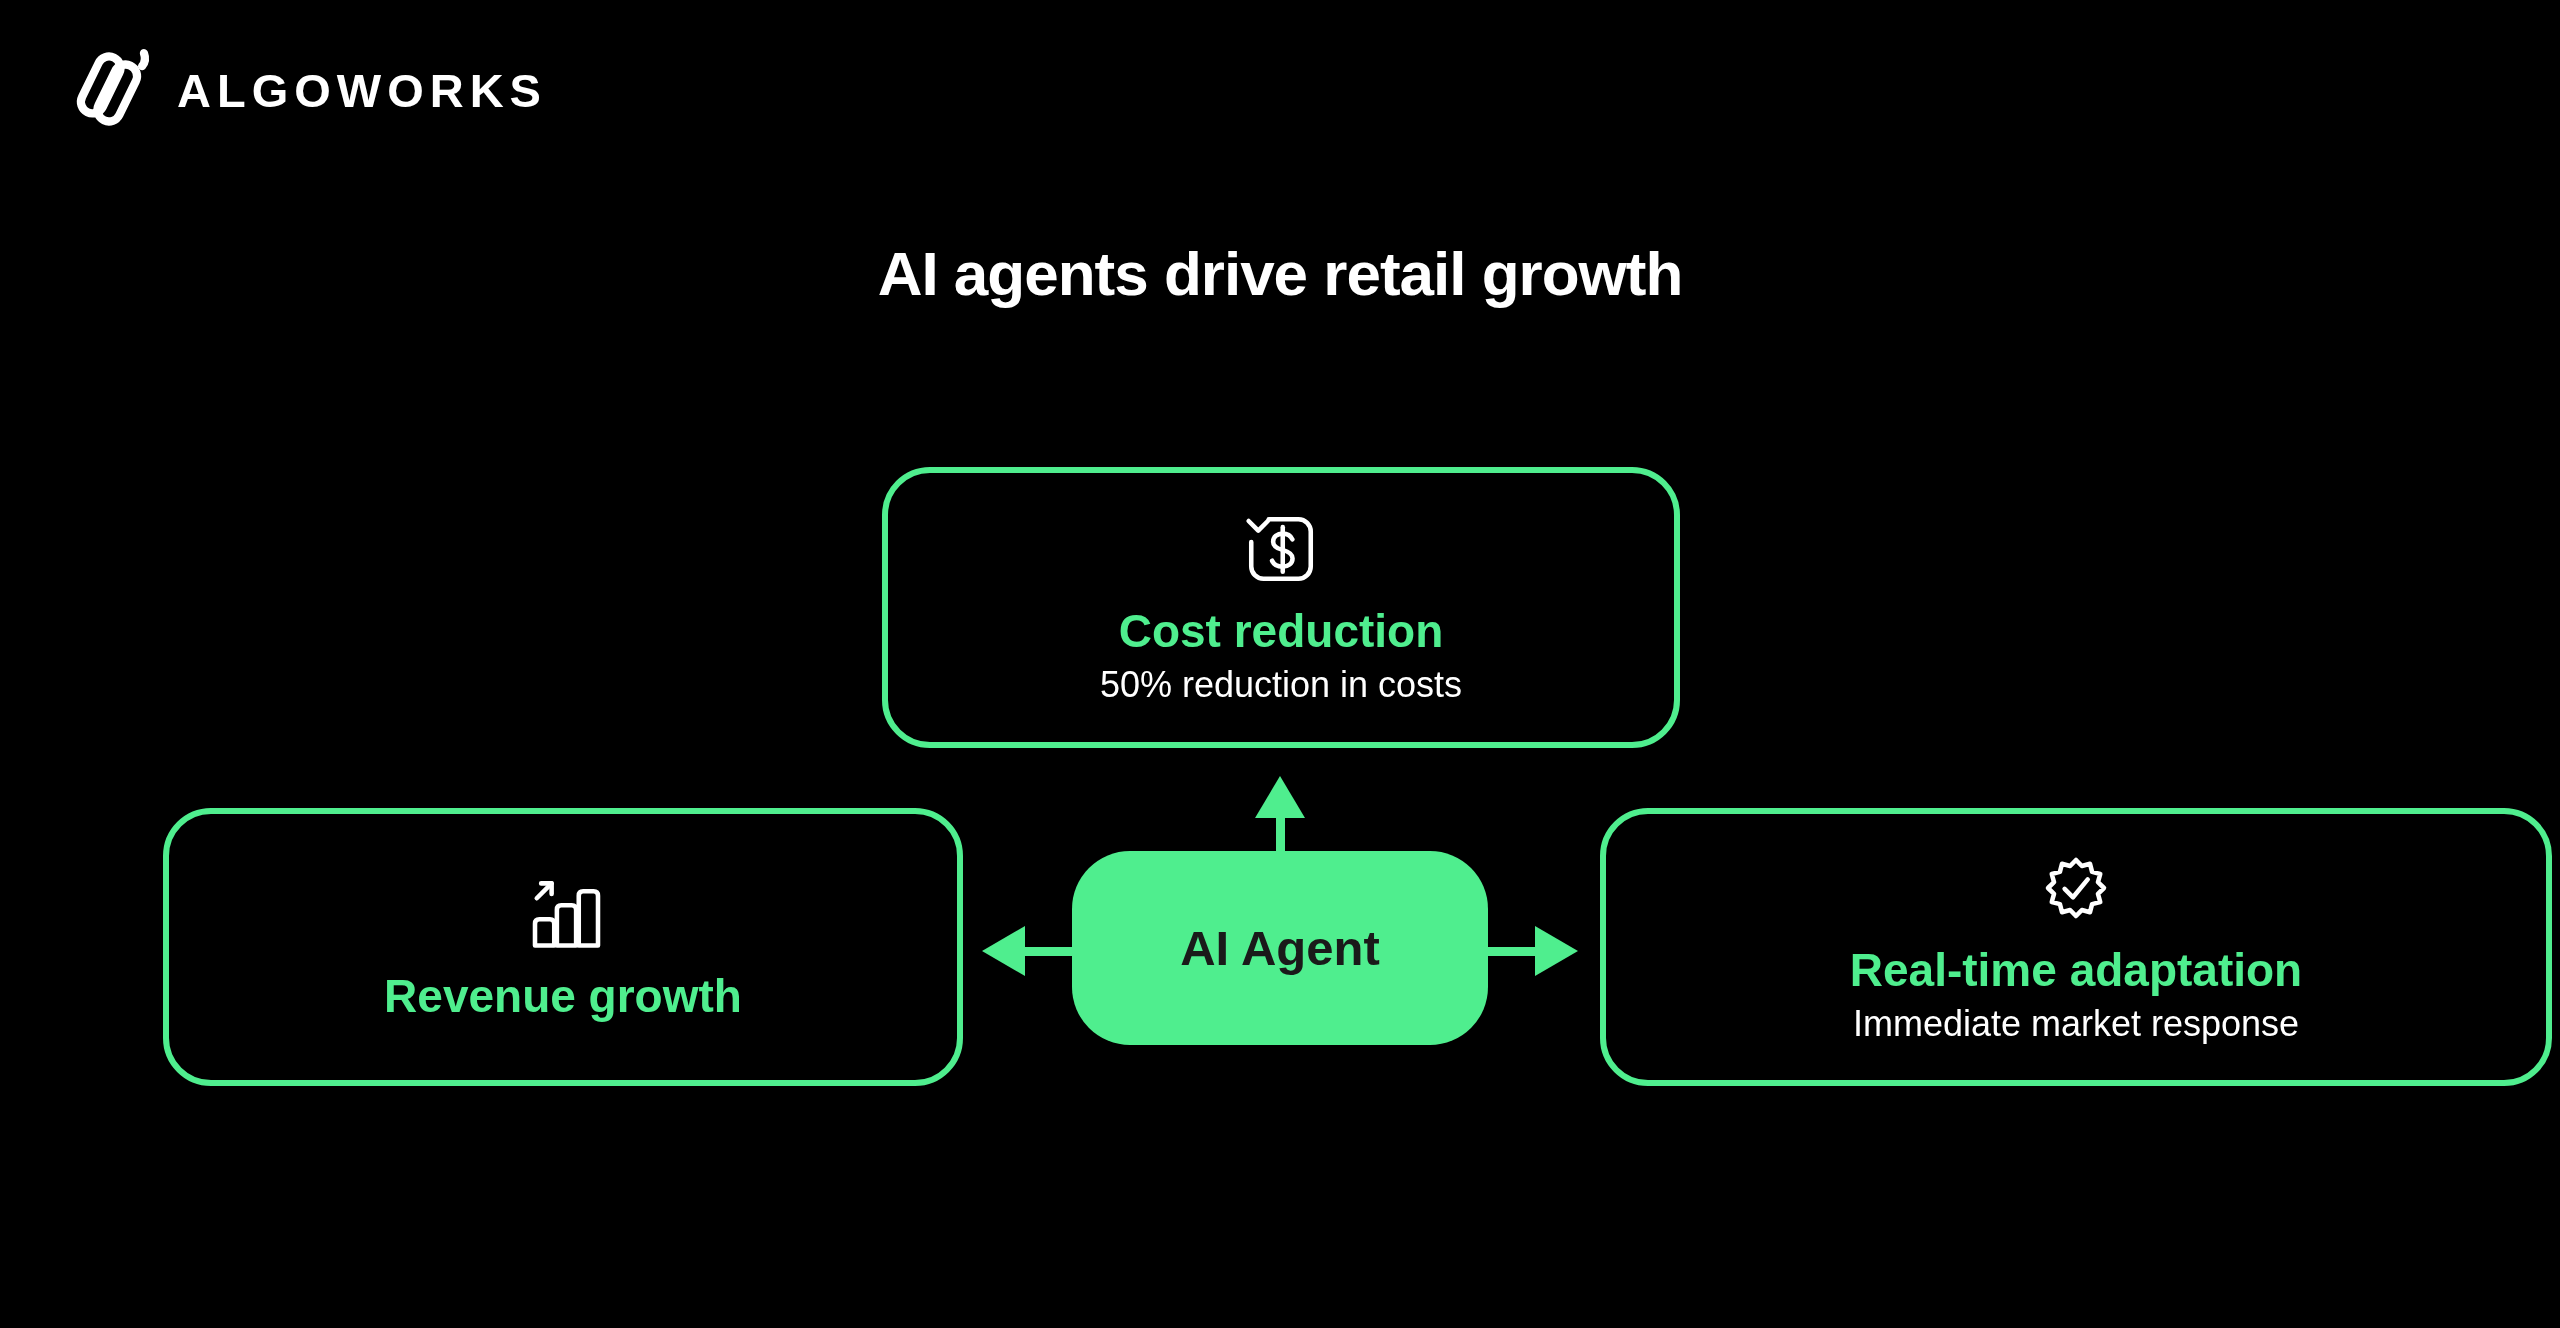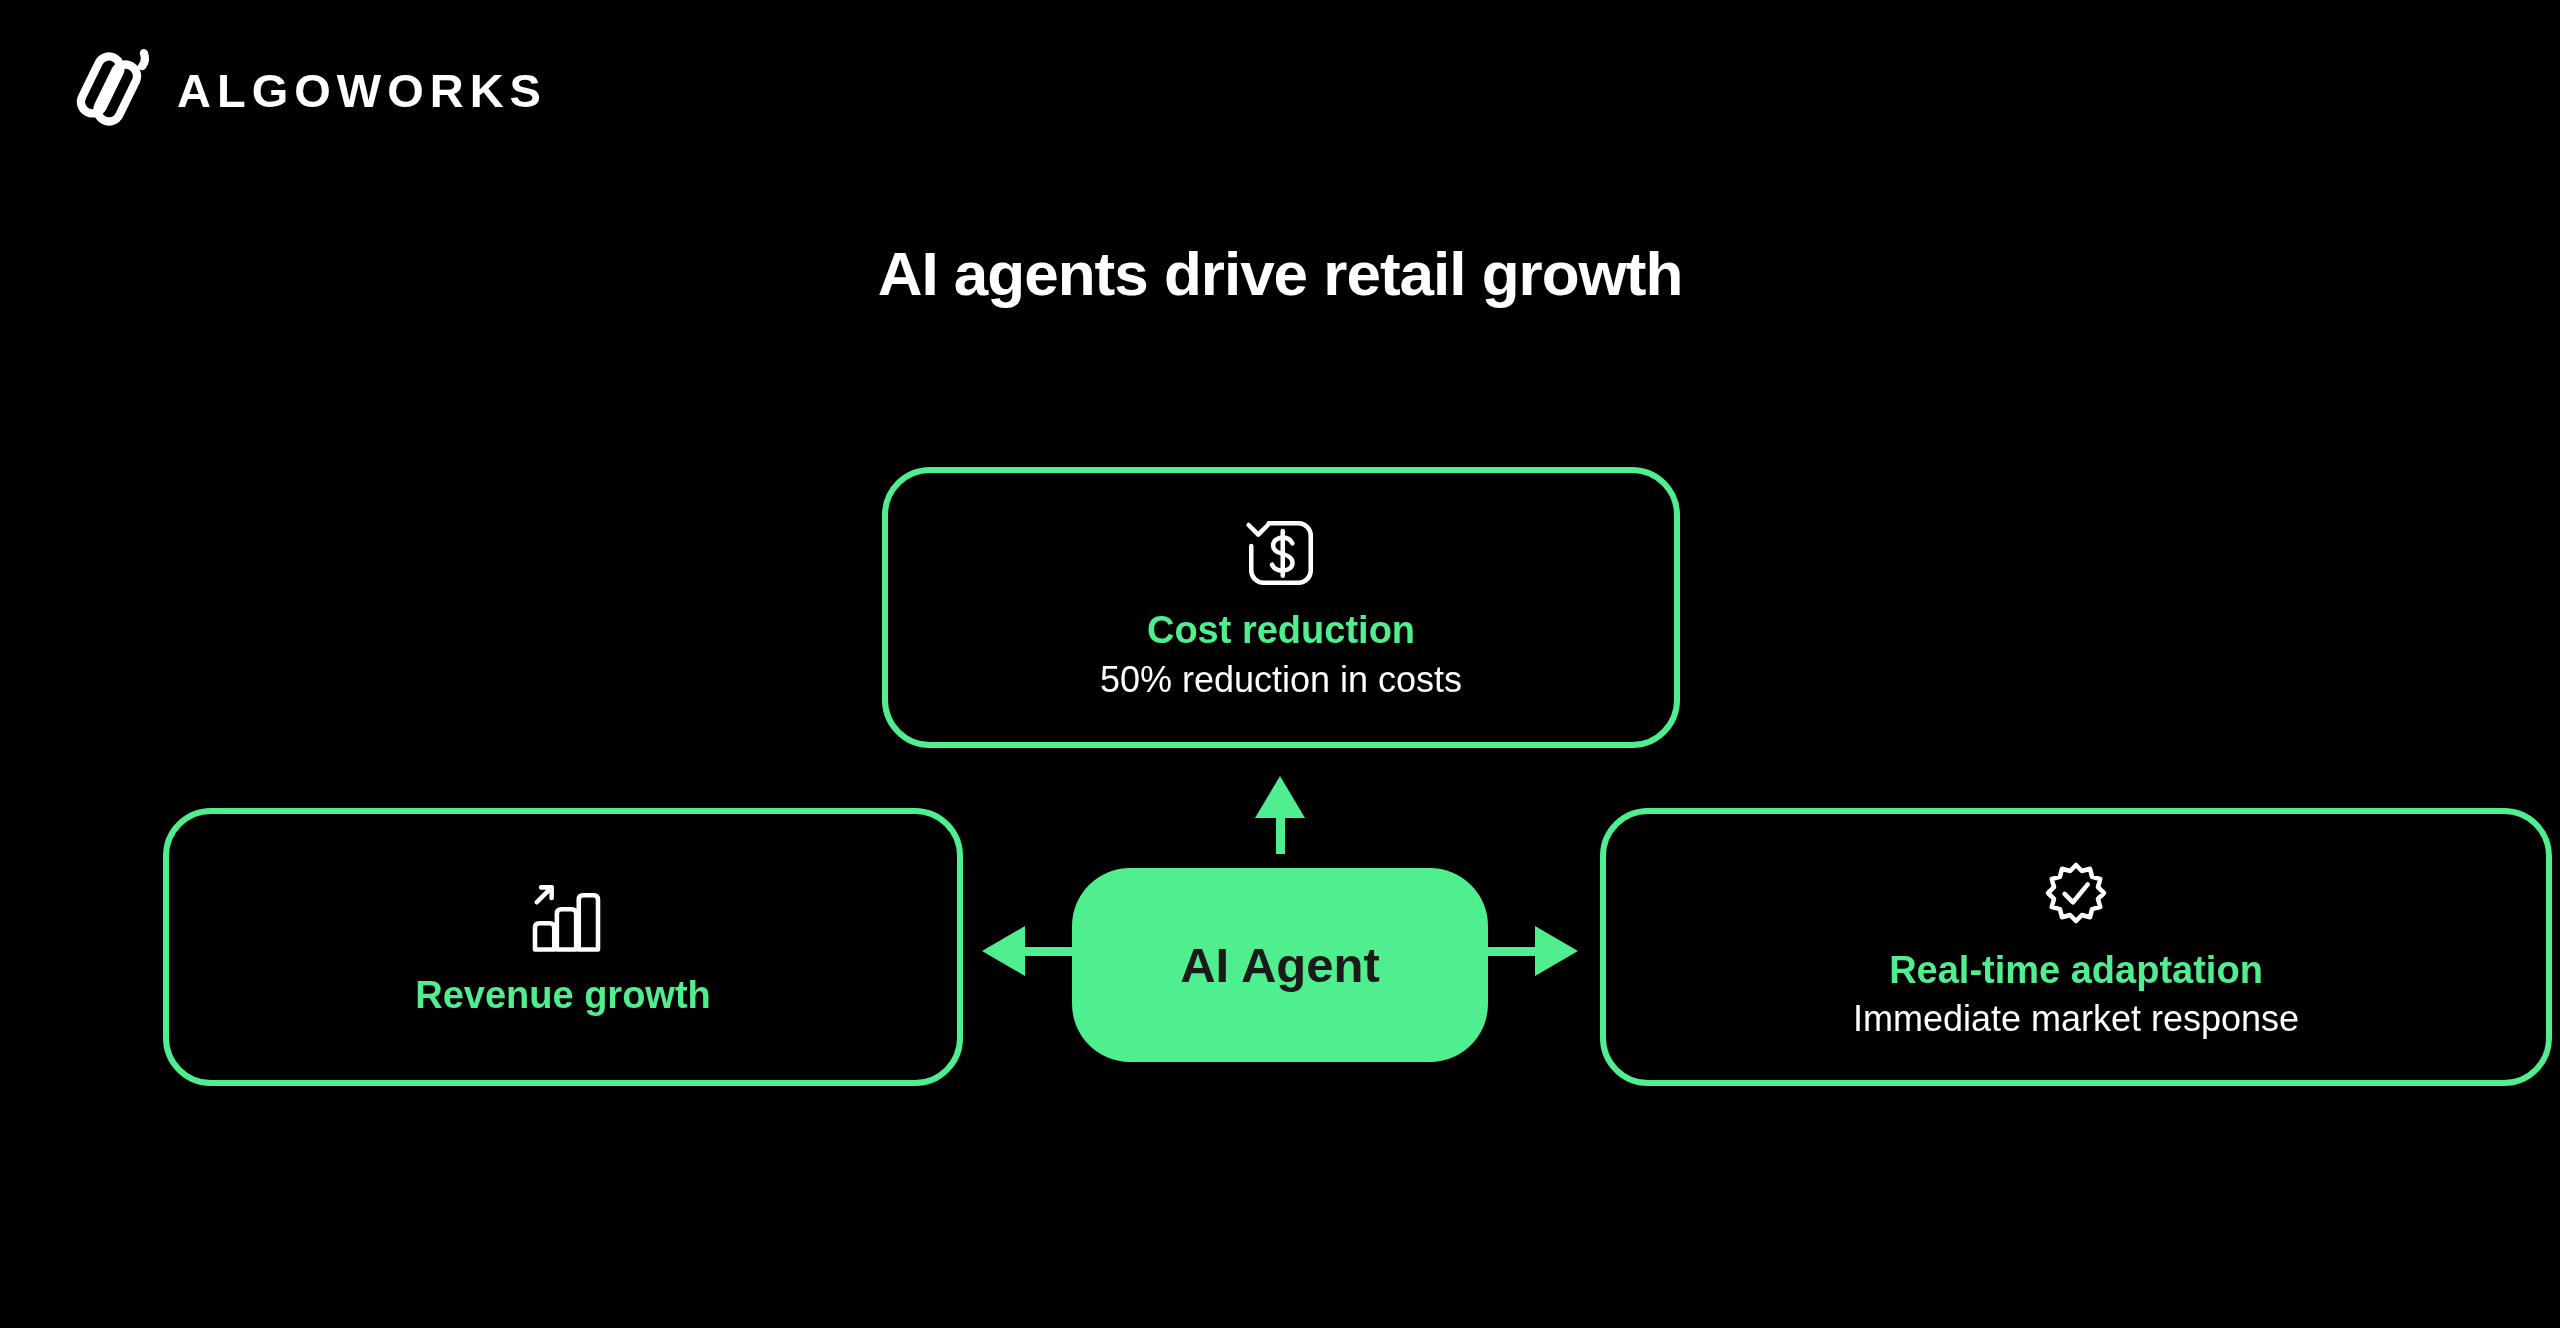--- a/index.html
+++ b/index.html
@@ -45,34 +45,34 @@
     display:flex;flex-direction:column;align-items:center;justify-content:center;
     text-align:center;
   }
   .node-top{left:882px;top:467px;width:798px;height:281px;}
   .node-left{left:163px;top:808px;width:800px;height:278px;}
   .node-right{left:1600px;top:808px;width:952px;height:278px;}
   .node-icon{display:block;margin-bottom:14px;}
   .node-icon svg{display:block;width:84px;height:84px;}
   .node-heading{
     color:var(--accent);
-    font-size:38px;font-weight:bold;line-height:1.15;
+    font-size:46px;font-weight:bold;line-height:1.15;
   }
   .node-detail{
     color:var(--text-light);
     font-size:36px;font-weight:normal;line-height:1.3;
     margin-top:4px;
   }
 
   
   .center-node{
     position:absolute;left:1072px;top:851px;width:416px;height:194px;
     background:var(--accent);
     border-radius:58px;
-    display:flex;align-items:center;justify-content:center;margin-top:17px;
+    display:flex;align-items:center;justify-content:center;
   }
   .center-node span{
     color:var(--text-dark);
     font-size:49px;font-weight:bold;letter-spacing:0px;
   }
 
   
   .arrow{position:absolute;}
   .arrow .shaft{position:absolute;background:var(--accent);}
   .arrow .head{position:absolute;width:0;height:0;}

